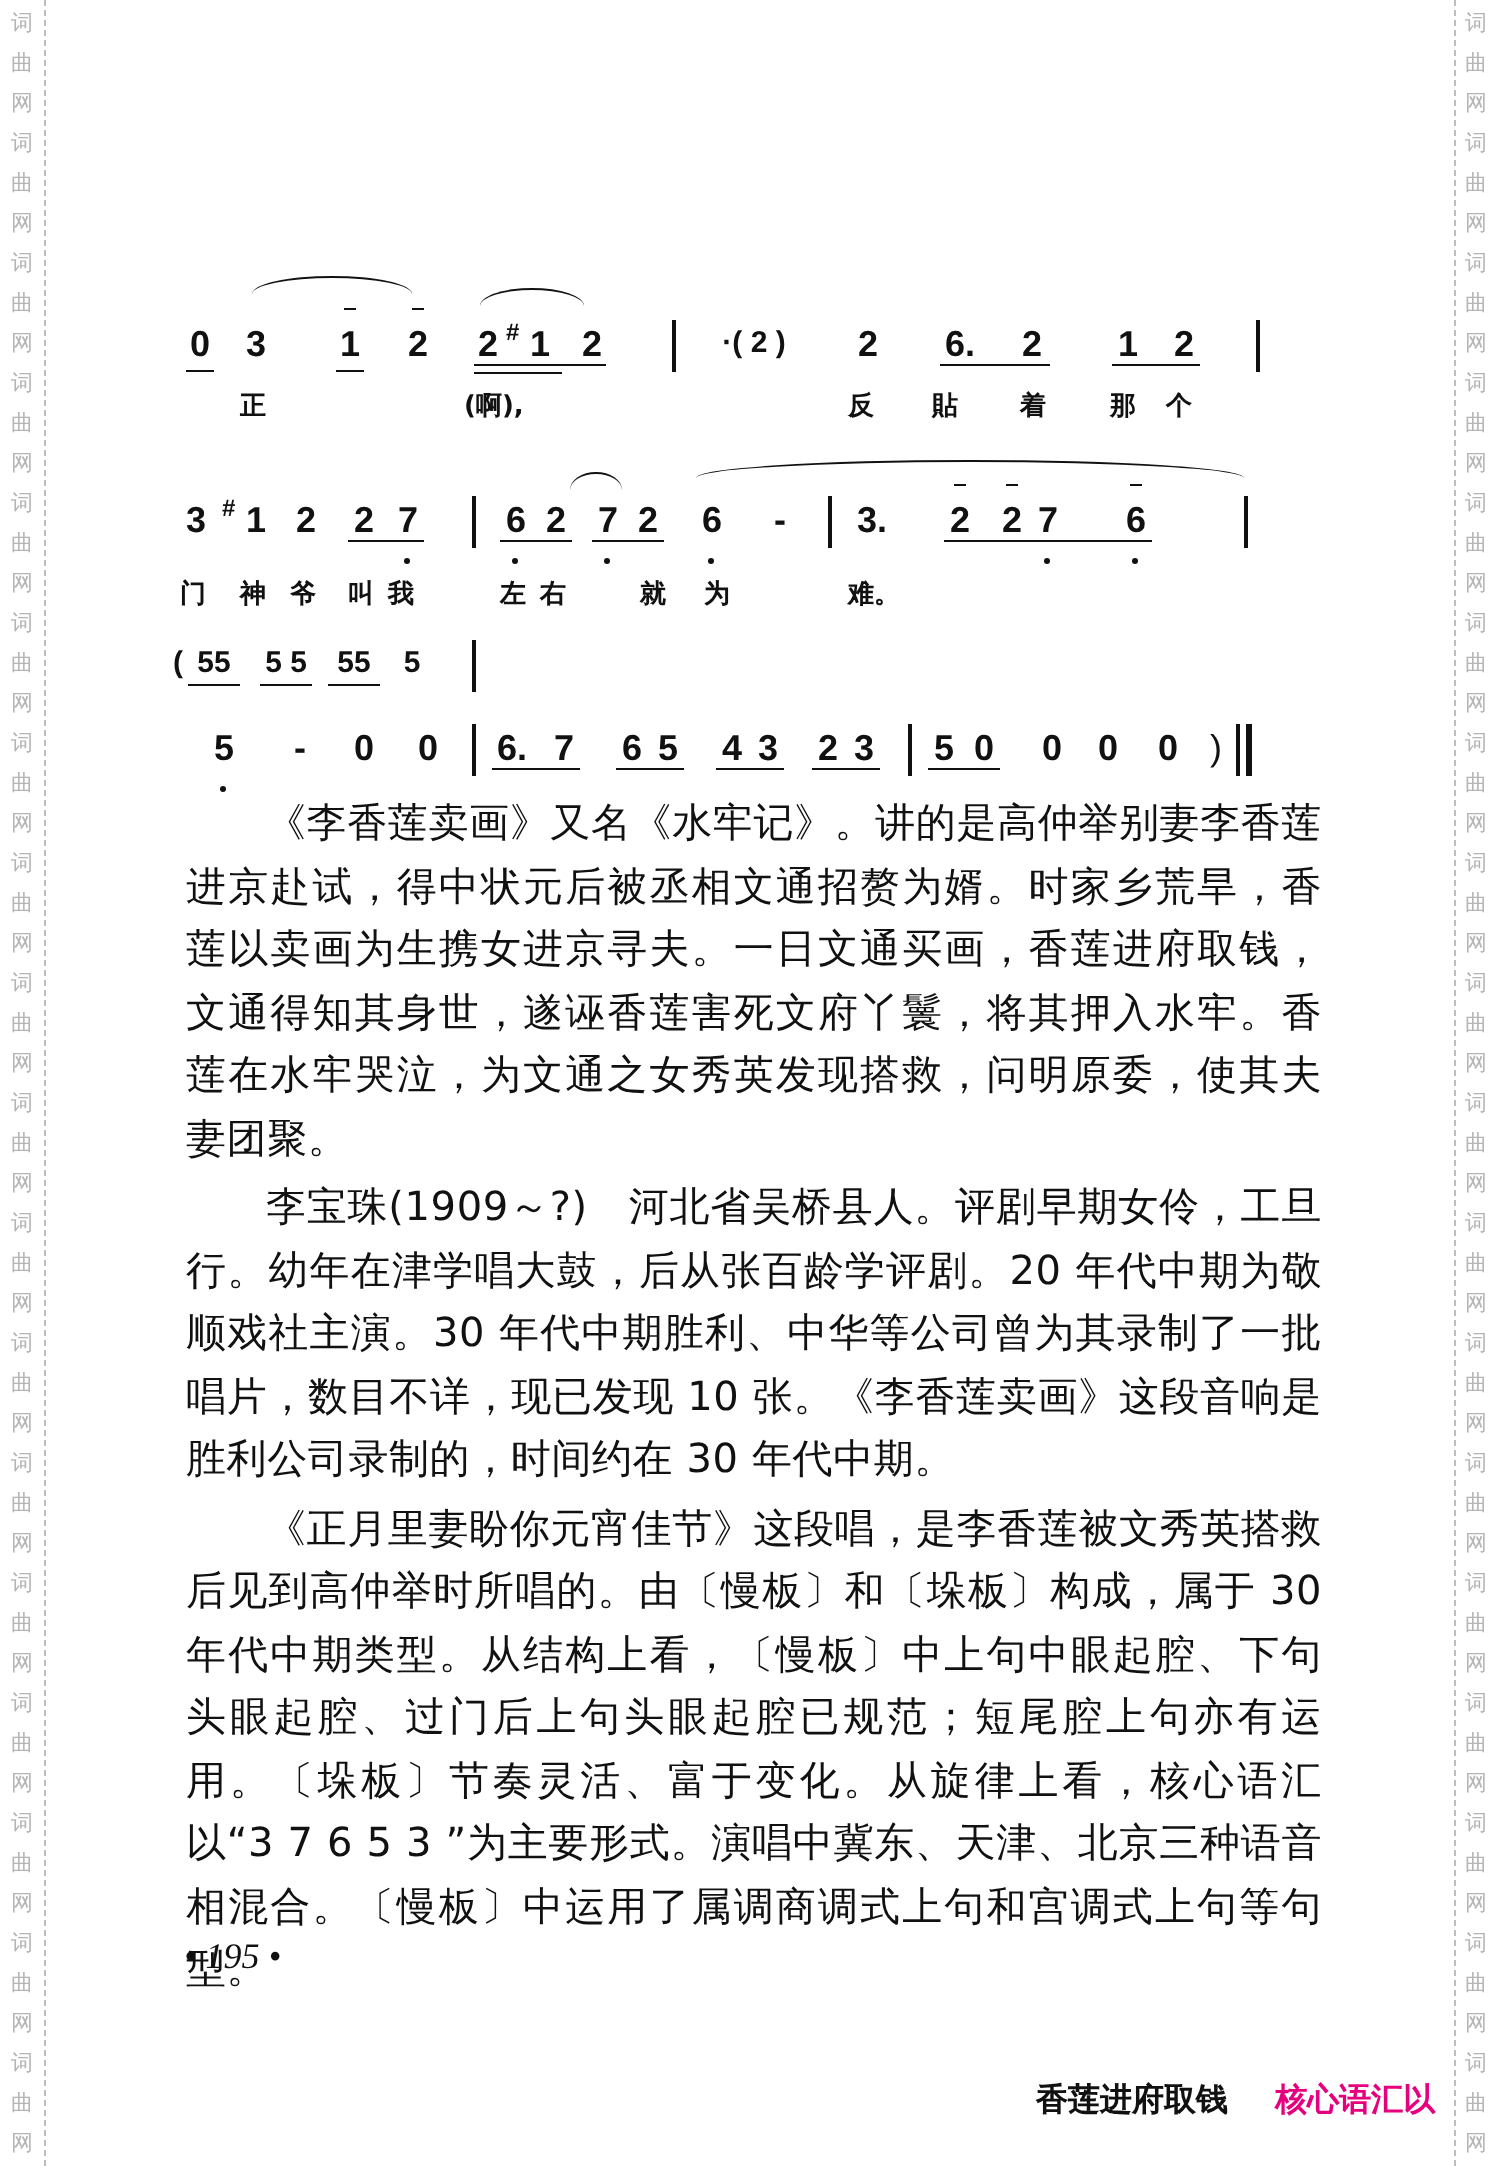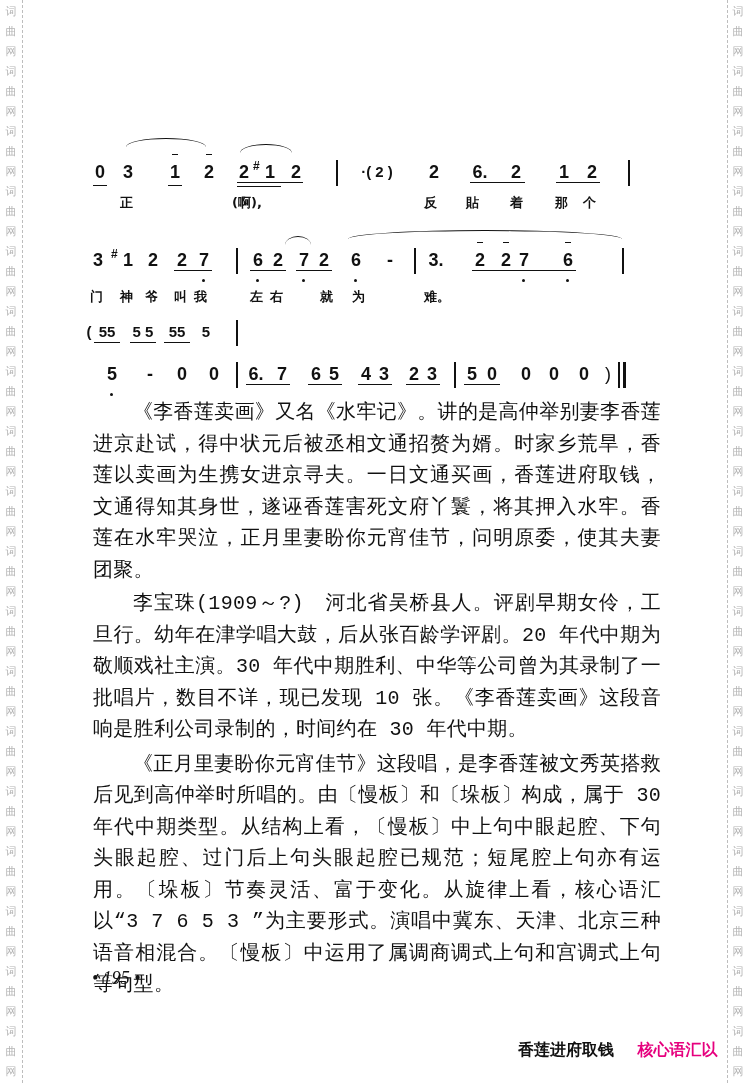--- a/index.html
+++ b/index.html
@@ -25,21 +25,21 @@
   .sharp { position: absolute; font-size: 12px; top: -6px; left: -9px; font-weight: bold; }
   .barline { position: absolute; top: 0; width: 2px; height: 26px; background: #111; }
   .lyric { position: absolute; font-family: "DejaVu Sans", sans-serif; font-size: 13px; font-weight: bold; }
   .slur { position: absolute; border-top: 1.5px solid #111; border-radius: 50% 50% 0 0 / 100% 100% 0 0; height: 8px; }
   .beam { position: absolute; border-bottom: 1.5px solid #111; }
 
   
   .prose { position: absolute; left: 93px; width: 568px; font-family: "DejaVu Sans", sans-serif;
            font-size: 20px; line-height: 31.5px; color: #111; letter-spacing: 0.3px; }
   .prose p { margin: 0; text-indent: 40px; text-align: justify; }
-  .prose .p2 { margin-top: 3px; font-family: Liberation Mono, monospace; }
+  .prose .p2 { margin-top: 3px; }
   .page-num { position: absolute; left: 92px; top: 968px; font-family: "Liberation Serif", serif;
               font-style: italic; font-size: 18px; color: #111; }
 
   .source { position: absolute; top: 1040px; left: 518px; font-family: "DejaVu Sans", sans-serif;
             font-weight: bold; font-size: 16px; }
   .source .lbl { color: #111; }
   .source .site { color: #e6007e; margin-left: 18px; }
 </style>
 </head>
 <body>
@@ -345,21 +345,21 @@
     <div class="n" style="left:428px;"><span>0</span></div>
     <div class="n" style="left:456px;"><span>0</span></div>
     <div class="n" style="left:486px;"><span>0</span></div>
     <div class="n" style="left:510px; font-weight:normal;"><span>)</span></div>
     <div class="barline" style="left:528px; width:1.5px;"></div>
     <div class="barline" style="left:533px; width:3px;"></div>
   </div>
 </div>
 
 <div class="prose" style="top:396px;">
-  <p>《李香莲卖画》又名《水牢记》。讲的是高仲举别妻李香莲进京赴试，得中状元后被丞相文通招赘为婿。时家乡荒旱，香莲以卖画为生携女进京寻夫。一日文通买画，香莲进府取钱，文通得知其身世，遂诬香莲害死文府丫鬟，将其押入水牢。香莲在水牢哭泣，正月里妻盼你元宵佳节，问明原委，使其夫妻团聚。</p>
+  <p>《李香莲卖画》又名《水牢记》。讲的是高仲举别妻李香莲进京赴试，得中状元后被丞相文通招赘为婿。时家乡荒旱，香莲以卖画为生携女进京寻夫。一日文通买画，香莲进府取钱，文通得知其身世，遂诬香莲害死文府丫鬟，将其押入水牢。香莲在水牢哭泣，为文通之女秀英发现搭救，问明原委，使其夫妻团聚。</p>
   <p class="p2">李宝珠(1909～?)　河北省吴桥县人。评剧早期女伶，工旦行。幼年在津学唱大鼓，后从张百龄学评剧。20 年代中期为敬顺戏社主演。30 年代中期胜利、中华等公司曾为其录制了一批唱片，数目不详，现已发现 10 张。《李香莲卖画》这段音响是胜利公司录制的，时间约在 30 年代中期。</p>
   <p class="p2">《正月里妻盼你元宵佳节》这段唱，是李香莲被文秀英搭救后见到高仲举时所唱的。由〔慢板〕和〔垛板〕构成，属于 30 年代中期类型。从结构上看，〔慢板〕中上句中眼起腔、下句头眼起腔、过门后上句头眼起腔已规范；短尾腔上句亦有运用。〔垛板〕节奏灵活、富于变化。从旋律上看，核心语汇以“3 7 6 5 3 ”为主要形式。演唱中冀东、天津、北京三种语音相混合。〔慢板〕中运用了属调商调式上句和宫调式上句等句型。</p>
 </div>
 
 <div class="page-num">• 195 •</div>
 
 <div class="source">
   <span class="lbl">香莲进府取钱</span>
   <span class="site">核心语汇以</span>
 </div>

